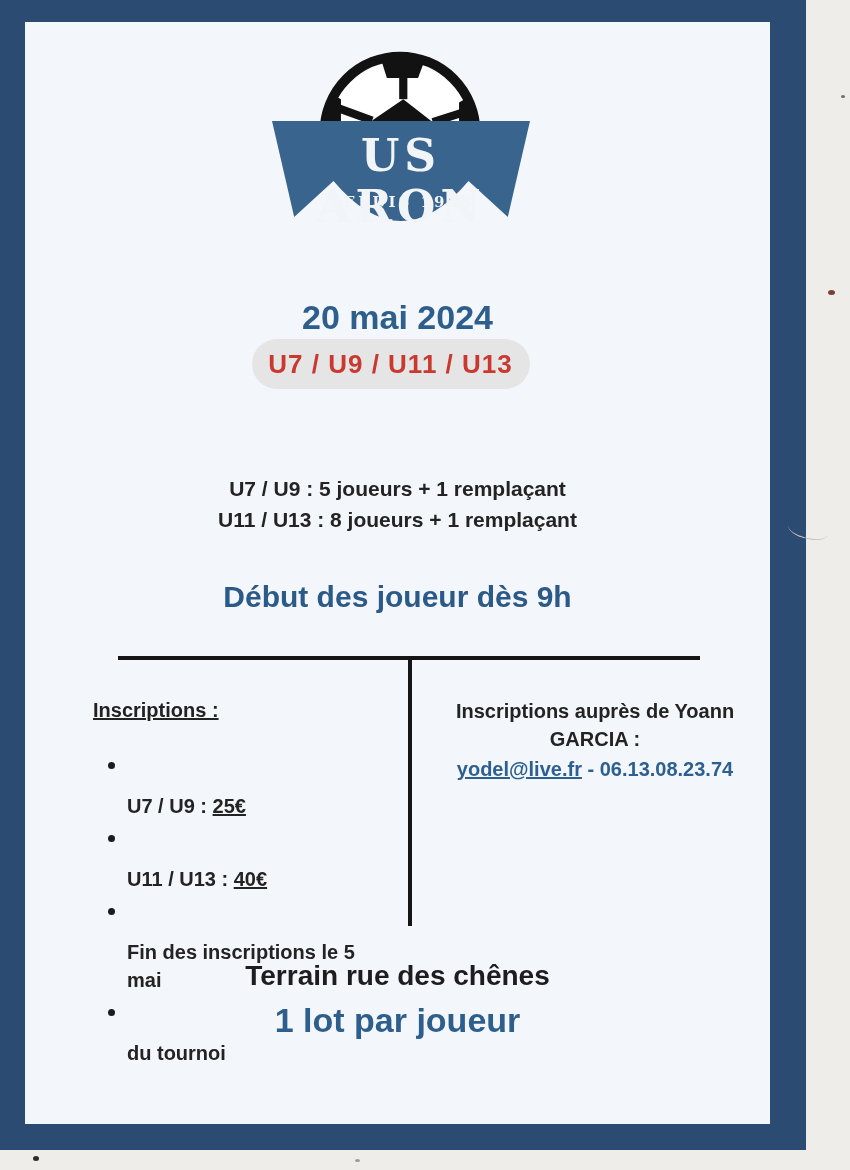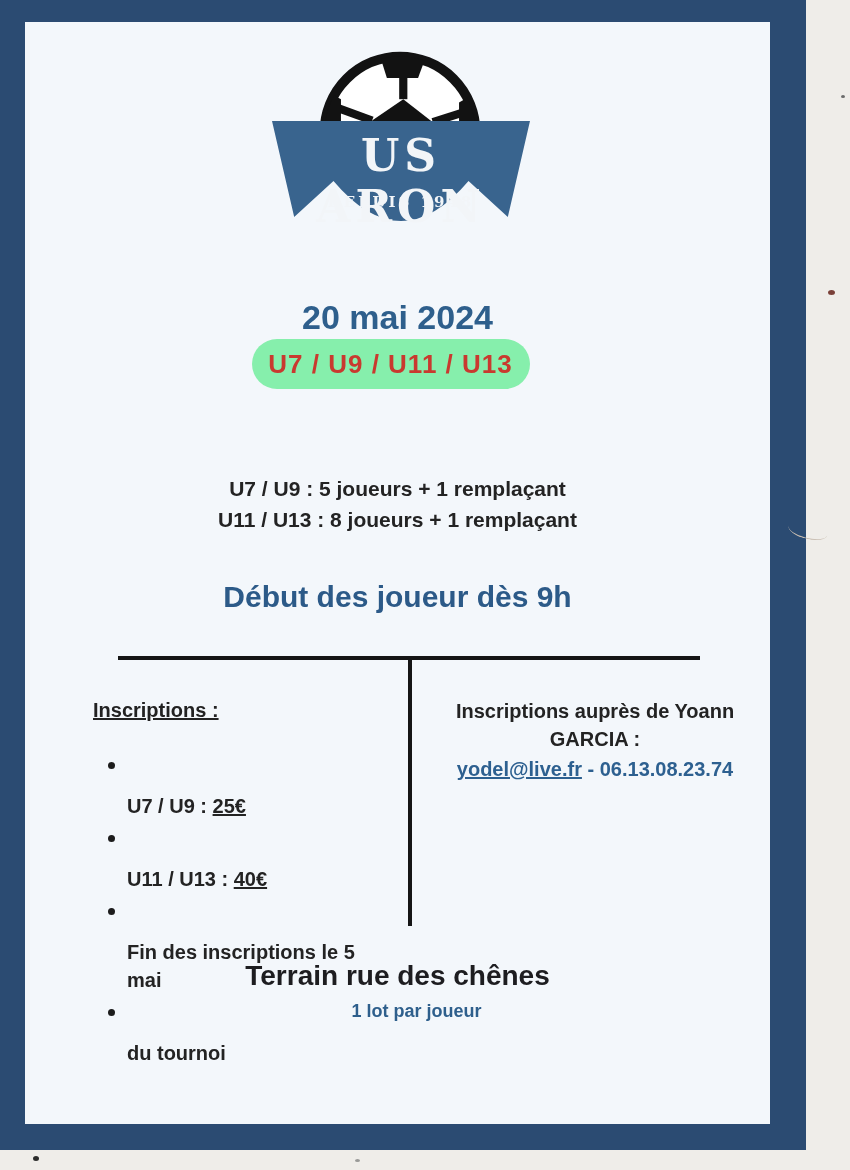--- a/index.html
+++ b/index.html
@@ -35,21 +35,21 @@
   .title{
     position:absolute;left:0;top:230px;width:100%;text-align:center;
     font-size:31px;font-weight:800;color:#1d1d20;letter-spacing:0.5px;
   }
   .date{
     position:absolute;left:0;top:276px;width:100%;text-align:center;
     font-size:34px;font-weight:800;color:#2e5f8c;
   }
   .badge{
     position:absolute;left:0;right:14px;top:317px;margin:0 auto;
-    width:278px;height:50px;border-radius:25px;background:#86efac;
+    width:278px;height:50px;border-radius:25px;background:#e5e5e5;
     display:flex;align-items:center;justify-content:center;
   }
   .badge span{font-size:26px;font-weight:800;color:#c9392f;letter-spacing:1px;}
   
   .team-line{position:absolute;left:0;width:100%;text-align:center;
     font-size:21px;font-weight:800;color:#232323;}
   .team-line.l1{top:455px;}
   .team-line.l2{top:486px;}
   .kickoff{
     position:absolute;left:0;top:558px;width:100%;text-align:center;
@@ -79,21 +79,21 @@
   .contact-line{font-size:20px;font-weight:800;color:#232323;line-height:1.42;}
   .contact-link-line{margin-top:4px;font-size:20px;font-weight:800;color:#2d6090;}
   .email{color:#2d6090;text-decoration:underline;cursor:pointer;}
   
   .venue{
     position:absolute;left:0;top:938px;width:100%;text-align:center;
     font-size:28px;font-weight:800;color:#1d1d20;
   }
   .prize{
     position:absolute;left:0;top:979px;width:100%;text-align:center;
-    font-size:18px;font-weight:800;color:#2e5f8c;padding-left:19px;
+    font-size:34px;font-weight:800;color:#2e5f8c;
   }
   
   .speck{position:absolute;border-radius:50%;}
   .speck.s1{left:828px;top:290px;width:7px;height:5px;background:#7a4038;}
   .speck.s2{left:841px;top:95px;width:4px;height:3px;background:#6b6b6b;}
   .speck.s3{left:33px;top:1156px;width:6px;height:5px;background:#2c2c2c;}
   .speck.s4{left:355px;top:1159px;width:5px;height:3px;background:#9a9a98;}
   .hair{
     position:absolute;left:788px;top:522px;width:40px;height:16px;
     border:0;border-bottom:1px solid #c9beb2;border-radius:50%;

